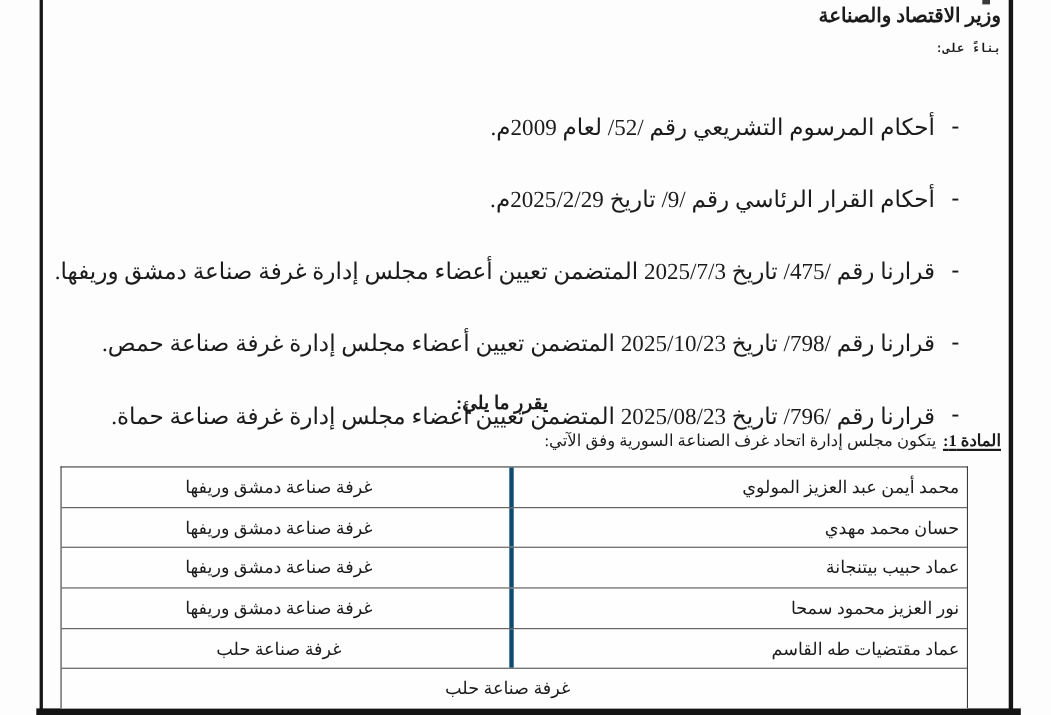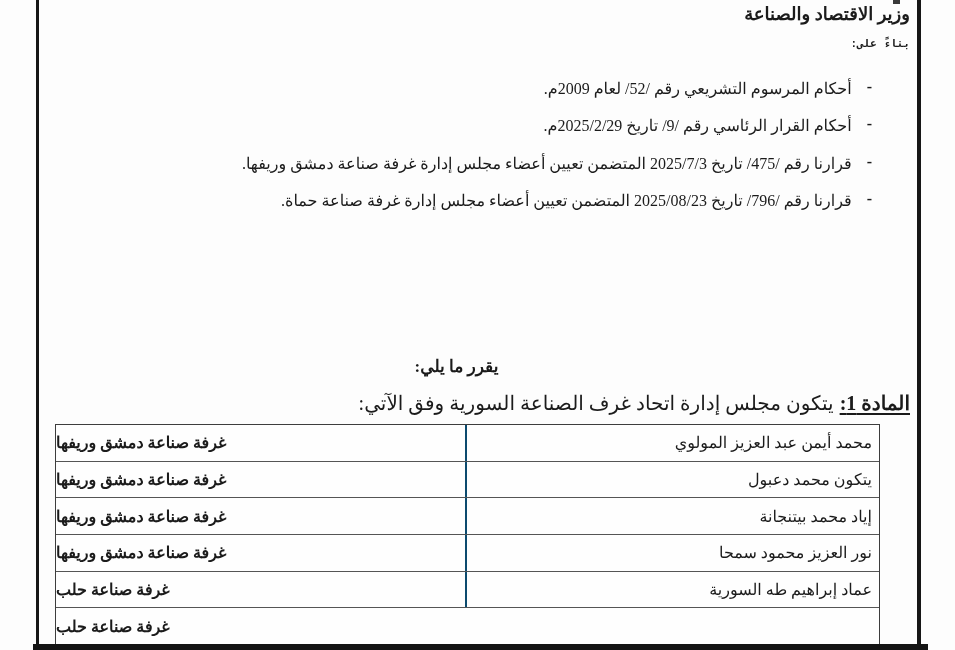--- a/index.html
+++ b/index.html
@@ -16,37 +16,37 @@
   .bottom-bar{position:absolute;left:33px;top:644px;width:895px;height:6px;background:#141414;}
   .top-remnant{position:absolute;left:893px;top:0;width:7px;height:4px;background:#3a3a3a;}
 
   .content{position:absolute;top:0;left:45px;width:865px;direction:rtl;text-align:right;}
   .bold{font-weight:700;}
 
   .doc-title{position:absolute;top:3px;right:0;font-size:18px;letter-spacing:.2px;}
   .basis-heading{position:absolute;top:37px;right:0;font-size:11px;font-family:Liberation Mono, monospace;}
 
   .basis-list{position:absolute;top:70px;right:38px;left:0;}
-  .basis-item{line-height:37.4px;white-space:nowrap;font-size:16px;}
+  .basis-item{line-height:37.4px;white-space:nowrap;font-size:21px;margin-top:28px;}
   .bullet-dash{display:inline-block;margin-left:15px;font-weight:700;transform:translateY(-2px);}
 
   .decision-heading{position:absolute;top:356px;left:0;right:0;text-align:center;padding-left:0;padding-right:42px;font-size:17px;}
 
-  .article-line{position:absolute;top:391px;right:0;left:0;font-size:20px;white-space:nowrap;}
+  .article-line{position:absolute;top:391px;right:0;left:0;font-size:15px;white-space:nowrap;}
   .article-label{font-weight:700;text-decoration:underline;text-underline-offset:3px;text-decoration-thickness:1.5px;margin-left:6px;}
 
   .dtable{
     position:absolute;left:10px;top:424px;width:823px;direction:rtl;
     border:1.4px solid #3d3d3d;border-bottom:none;background:#fefefe;
   }
   .trow{display:flex;height:35.7px;border-bottom:1px solid #555;align-items:center;font-size:16px;}
   .trow:last-child{border-bottom:none;}
   .cell{overflow:hidden;white-space:nowrap;}
-  .cell-name{width:405px;border-left:2px solid #0c4a6e;padding-right:7px;align-self:stretch;display:flex;align-items:center;}
-  .cell-chamber{flex:1;text-align:left;padding-right:12px;font-weight:bold;}
+  .cell-name{width:405px;border-left:4px solid #0c4a6e;padding-right:7px;align-self:stretch;display:flex;align-items:center;}
+  .cell-chamber{flex:1;text-align:center;padding-right:12px;}
 
   .scan-mark{position:absolute;left:505px;top:441px;width:2px;height:20px;background:#c4c4c4;transform:rotate(28deg);border-radius:2px;}
 </style>
 </head>
 <body>
 
 <div class="page">
 
   <div class="border-v border-left"></div>
   <div class="border-v border-right"></div>
@@ -57,48 +57,49 @@
   <div class="content">
 
     <div class="doc-title bold">وزير الاقتصاد والصناعة</div>
 
     <div class="basis-heading bold">بناءً على:</div>
 
     <div class="basis-list">
       <div class="basis-item"><span class="bullet-dash">-</span><span>أحكام المرسوم التشريعي رقم /52/ لعام 2009م.</span></div>
       <div class="basis-item"><span class="bullet-dash">-</span><span>أحكام القرار الرئاسي رقم /9/ تاريخ 2025/2/29م.</span></div>
       <div class="basis-item"><span class="bullet-dash">-</span><span>قرارنا رقم /475/ تاريخ 2025/7/3 المتضمن تعيين أعضاء مجلس إدارة غرفة صناعة دمشق وريفها.</span></div>
+      <div class="basis-item"><span class="bullet-dash">-</span><span>قرارنا رقم /798/ تاريخ 2025/10/23 المتضمن تعيين أعضاء مجلس إدارة غرفة صناعة حمص.</span></div>
       <div class="basis-item"><span class="bullet-dash">-</span><span>قرارنا رقم /796/ تاريخ 2025/08/23 المتضمن تعيين أعضاء مجلس إدارة غرفة صناعة حماة.</span></div>
     </div>
 
     <div class="decision-heading bold">يقرر ما يلي:</div>
 
     <div class="article-line">
       <span class="article-label">المادة 1:</span><span>يتكون مجلس إدارة اتحاد غرف الصناعة السورية وفق الآتي:</span>
     </div>
 
     <div class="dtable">
       <div class="trow">
         <div class="cell cell-name">محمد أيمن عبد العزيز المولوي</div>
         <div class="cell cell-chamber">غرفة صناعة دمشق وريفها</div>
       </div>
       <div class="trow">
-        <div class="cell cell-name">يتكون محمد دعبول</div>
+        <div class="cell cell-name">حسان محمد مهدي</div>
         <div class="cell cell-chamber">غرفة صناعة دمشق وريفها</div>
       </div>
       <div class="trow">
-        <div class="cell cell-name">إياد محمد بيتنجانة</div>
+        <div class="cell cell-name">عماد حبيب بيتنجانة</div>
         <div class="cell cell-chamber">غرفة صناعة دمشق وريفها</div>
       </div>
       <div class="trow">
         <div class="cell cell-name">نور العزيز محمود سمحا</div>
         <div class="cell cell-chamber">غرفة صناعة دمشق وريفها</div>
       </div>
       <div class="trow">
-        <div class="cell cell-name">عماد إبراهيم طه السورية</div>
+        <div class="cell cell-name">عماد مقتضيات طه القاسم</div>
         <div class="cell cell-chamber">غرفة صناعة حلب</div>
       </div>
       <div class="trow">
         <div class="cell cell-chamber">غرفة صناعة حلب</div>
       </div>
     </div>
 
   </div>
 </div>
 

